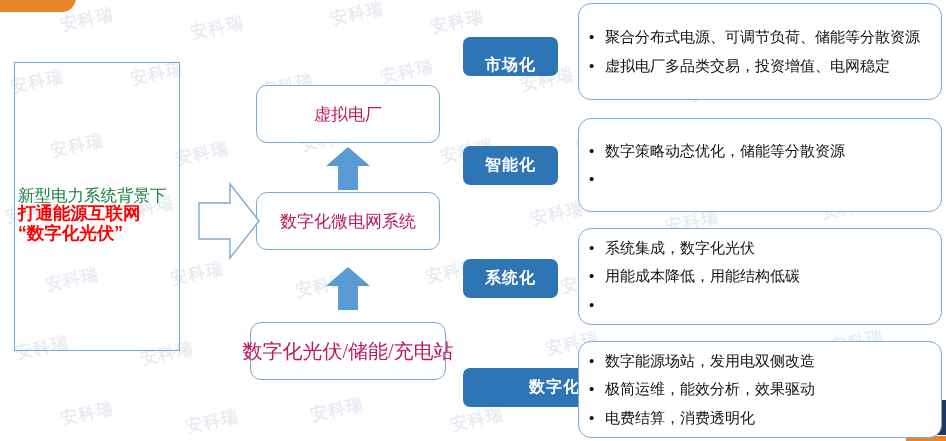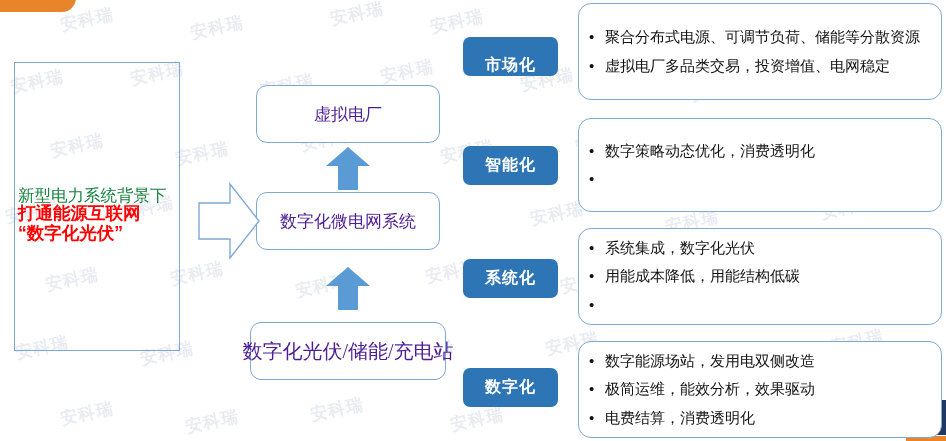--- a/index.html
+++ b/index.html
@@ -103,21 +103,21 @@
     border-radius: 11px;
     background: #ffffff;
     box-sizing: border-box;
     display: flex;
     align-items: center;
     justify-content: center;
     z-index: 6;
   }
   .stage-box .stage-label {
     font-size: 17px;
-    color: #4c1d95;
+    color: #be185d;
     white-space: nowrap;
   }
   #stage-box-0 { left: 256px; top: 85px;  width: 184px; height: 58px; }
   #stage-box-1 { left: 256px; top: 192px; width: 184px; height: 58px; text-align: right; }
   #stage-box-2 { left: 250px; top: 322px; width: 196px; height: 58px; }
   #stage-box-2 .stage-label { font-size: 20px; font-family: Liberation Serif, serif; }
 
   
   .up-arrow {
     position: absolute;
@@ -141,21 +141,21 @@
   .pill-tag .pill-label {
     color: #ffffff;
     font-size: 16px;
     font-weight: bold;
     letter-spacing: 1px;
     white-space: nowrap;
   }
   #pill-tag-0 { left: 463px; top: 37px; align-items: flex-end; }
   #pill-tag-1 { left: 463px; top: 146px; }
   #pill-tag-2 { left: 463px; top: 259px; }
-  #pill-tag-3 { left: 463px; top: 368px; }
+  #pill-tag-3 { left: 463px; top: 368px; padding-left: 44px; }
 
   
   .detail-panel {
     position: absolute;
     left: 578px;
     width: 364px;
     border: 1.2px solid #7FA9D4;
     border-radius: 13px;
     background: #ffffff;
     box-sizing: border-box;
@@ -245,21 +245,21 @@
       <span class="bullet-text">聚合分布式电源、可调节负荷、储能等分散资源</span>
     </div>
     <div class="bullet-row">
       <span class="bullet-dot">•</span>
       <span class="bullet-text">虚拟电厂多品类交易，投资增值、电网稳定</span>
     </div>
   </div>
 <div class="detail-panel" id="detail-panel-1">
     <div class="bullet-row">
       <span class="bullet-dot">•</span>
-      <span class="bullet-text">数字策略动态优化，消费透明化</span>
+      <span class="bullet-text">数字策略动态优化，储能等分散资源</span>
     </div>
     <div class="bullet-row">
       <span class="bullet-dot">•</span>
     </div>
   </div>
 <div class="detail-panel" id="detail-panel-2">
     <div class="bullet-row">
       <span class="bullet-dot">•</span>
       <span class="bullet-text">系统集成，数字化光伏</span>
     </div>

